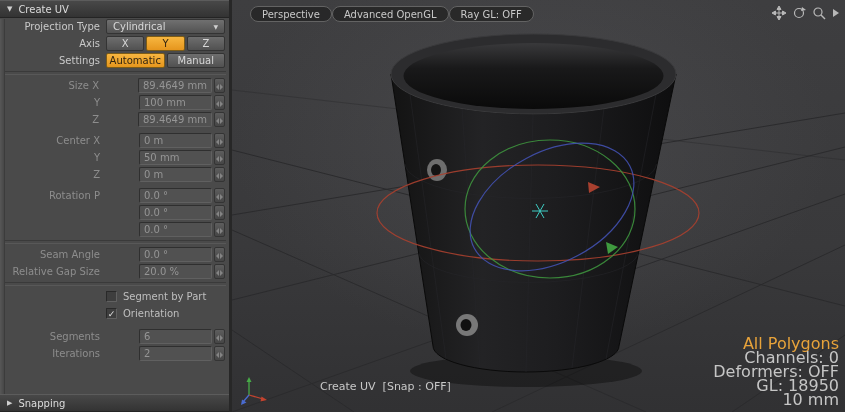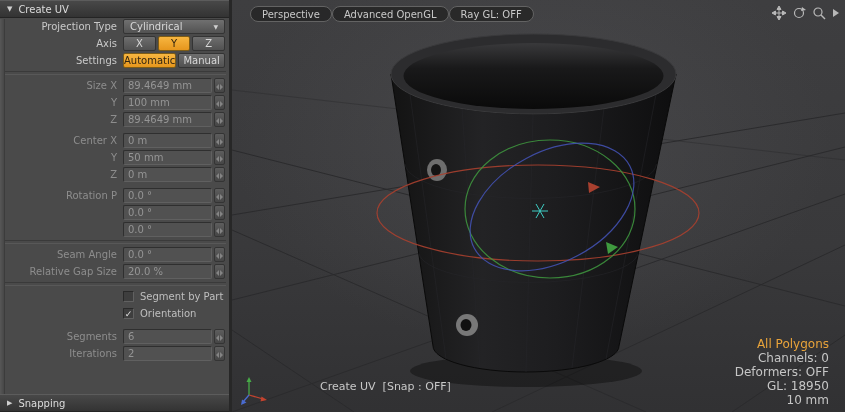--- a/index.html
+++ b/index.html
@@ -7,25 +7,25 @@
   .app { display:flex; width:845px; height:412px; }
 
   
   .panel { width:232px; height:412px; background:#4a4a4a; display:flex; flex-direction:column; position:relative; border-right:3px solid #272727; }
   .left-strip { position:absolute; left:0; top:19px; bottom:18px; width:5px; background:linear-gradient(90deg,#575757,#474747); border-right:1px solid #3c3c3c; }
   .hdr { height:18px; flex:0 0 18px; background:linear-gradient(#484848,#333333); border-top:1px solid #5c5c5c; border-bottom:1px solid #242424; color:#dcdcdc; font-size:10px; display:flex; align-items:center; gap:6px; padding:0 7px; }
   .hdr .tri { font-size:7px; color:#cfcfcf; }
   .hdr.snapping { margin-top:auto; }
 
   .row { display:flex; align-items:center; height:15px; margin:1px 4px 1px 6px; }
-  .lbl { width:117px; padding-right:6px; text-align:right; color:#c9c9c9; font-size:10px; white-space:nowrap; overflow:hidden; }
+  .lbl { width:100px; padding-right:6px; text-align:right; color:#c9c9c9; font-size:10px; white-space:nowrap; overflow:hidden; }
   .lbl.dim { color:#8d8d8d; }
   .fieldcol { flex:1; display:flex; align-items:center;border-radius:6px; }
 
-  .val { flex:1; height:15px; background:#515151; border:1px solid #606060; border-top-color:#2f2f2f; border-left-color:#2f2f2f; border-radius:2px; color:#959595; font-size:10px; padding:0 4px; line-height:13px; white-space:nowrap; overflow:hidden; }
+  .val { flex:1; height:15px; background:#515151; border:1px solid #606060; border-top-color:#2f2f2f; border-left-color:#2f2f2f; border-radius:2px; color:#959595; font-size:10px; padding:0 4px; line-height:13px; white-space:nowrap; overflow:hidden;margin-left:33px; }
   .spin { width:11px; height:15px; margin-left:2px; background:linear-gradient(#5d5d5d,#464646); border:1px solid #343434; border-radius:2px; position:relative; flex:0 0 11px; }
   .spin::before { content:""; position:absolute; left:1px; top:5px; border:3px solid transparent; border-right-color:#848484; border-left-width:0; }
   .spin::after  { content:""; position:absolute; right:1px; top:5px; border:3px solid transparent; border-left-color:#848484; border-right-width:0; }
 
   .dropdown { flex:1; height:15px; background:linear-gradient(#707070,#525252); border:1px solid #343434; border-radius:2px; color:#d8d8d8; font-size:10px; display:flex; align-items:center; justify-content:space-between; padding:0 6px; cursor:default; }
   .dd-arrow { font-size:6px; color:#d0d0d0; }
 
   .segmented { flex:1; display:flex; gap:2px; }
   .btn { flex:1; height:15px; background:linear-gradient(#6e6e6e,#515151); border:1px solid #343434; border-radius:2px; color:#d8d8d8; font-size:10px; display:flex; align-items:center; justify-content:center; cursor:default; }
   .btn.active { background:linear-gradient(#f7b640,#e6961d); border-color:#7d5c17; color:#332510; }
@@ -40,21 +40,21 @@
   .viewport { position:relative; flex:1; height:412px; overflow:hidden; background:#38383a; }
   .scene { position:absolute; inset:0; width:100%; height:100%; display:block; }
 
   .vp-buttons { position:absolute; top:6px; left:18px; display:flex; gap:0; }
   .pill { height:16px; padding:0 11px; border-radius:9px; background:rgba(38,38,38,.88); border:1px solid #636363; color:#c8c8c8; font-size:10px; display:flex; align-items:center; white-space:nowrap; }
 
   .vp-icons { position:absolute; top:6px; right:5px; display:flex; align-items:center; gap:6px; }
   .vp-icons svg { display:block; }
 
   .status-center { position:absolute; left:88px; bottom:19px; color:#c8c8c8; font-size:11px; white-space:pre; }
-  .info-block { position:absolute; right:16px; bottom:5px; text-align:right; font-size:12px; line-height:14px; color:#c6c6c6; }
+  .info-block { position:absolute; right:6px; bottom:5px; text-align:right; font-size:16px; line-height:14px; color:#c6c6c6; }
   .info-block .orange { color:#e8a33a; }
   .axis-widget { position:absolute; left:7px; bottom:7px; }
 </style>
 </head>
 <body>
 
 <div class="app">
 
   <div class="panel">
     <div class="left-strip"></div>

